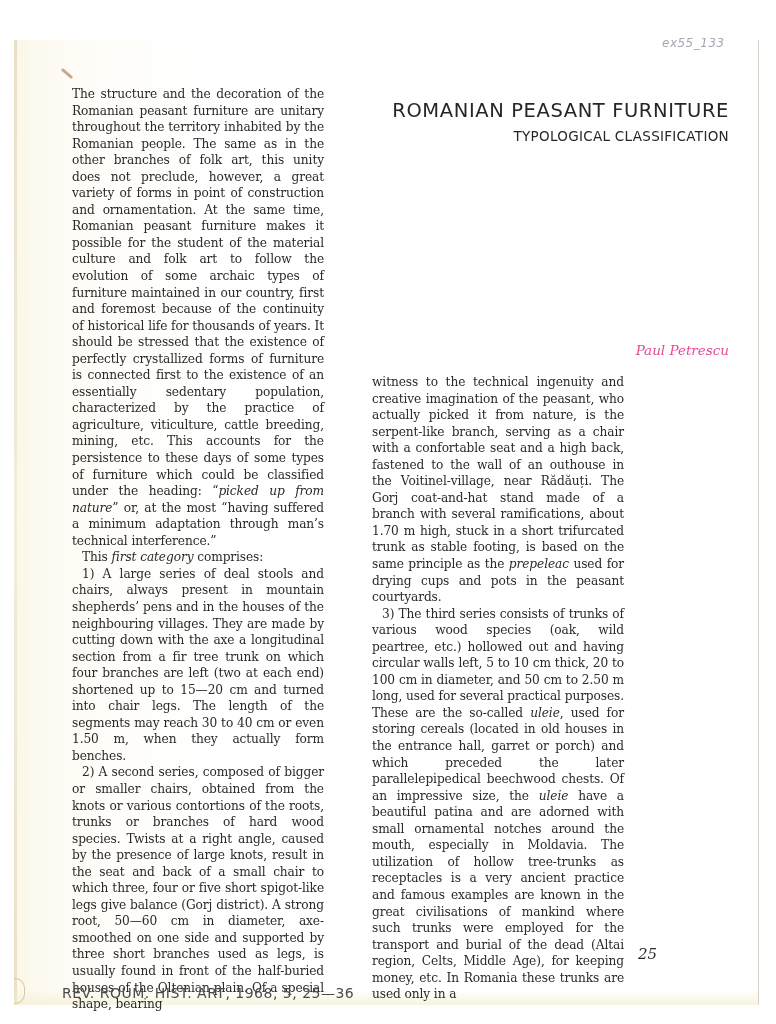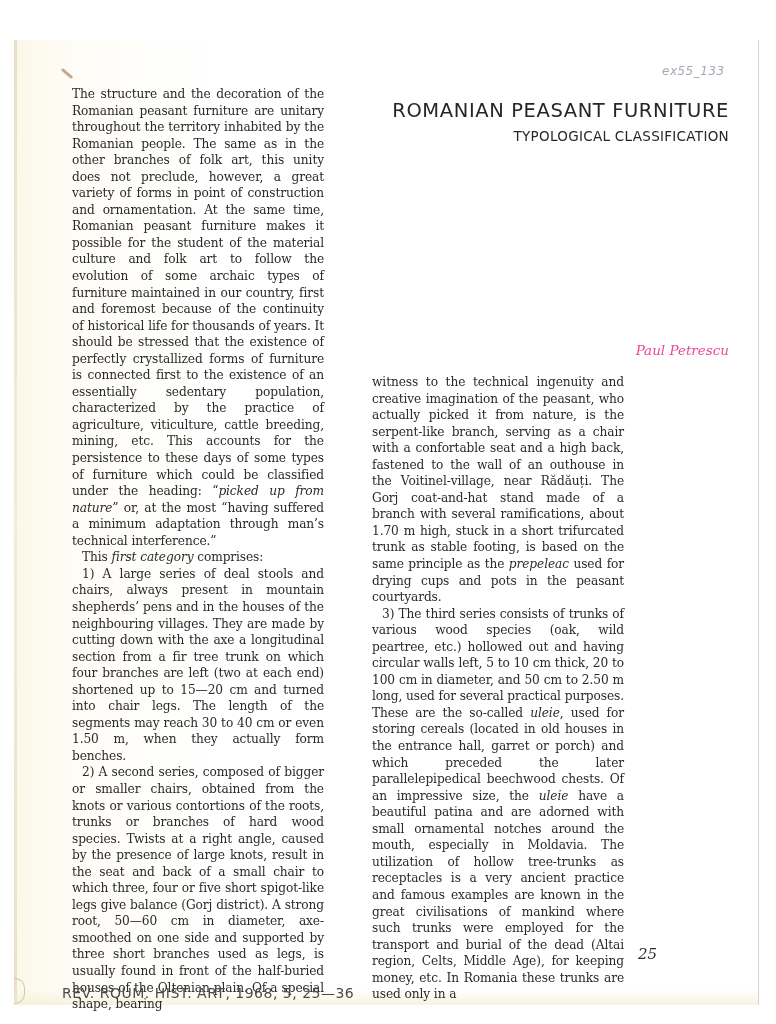--- a/index.html
+++ b/index.html
@@ -81,21 +81,21 @@
       width: 252px;
     }
     .col-right {
       left: 372px;
       top: 374px;
       width: 252px;
     }
     .archive-mark {
       position: absolute;
       left: 662px;
-      top: 64px;
+      top: 36px;
       font-family: "DejaVu Sans", sans-serif;
       font-size: 12px;
       color: #a8a8b4;
       font-style: italic;
       letter-spacing: 0.5px;
       text-align: right;
     }
     .title {
       position: absolute;
       right: 47px;

